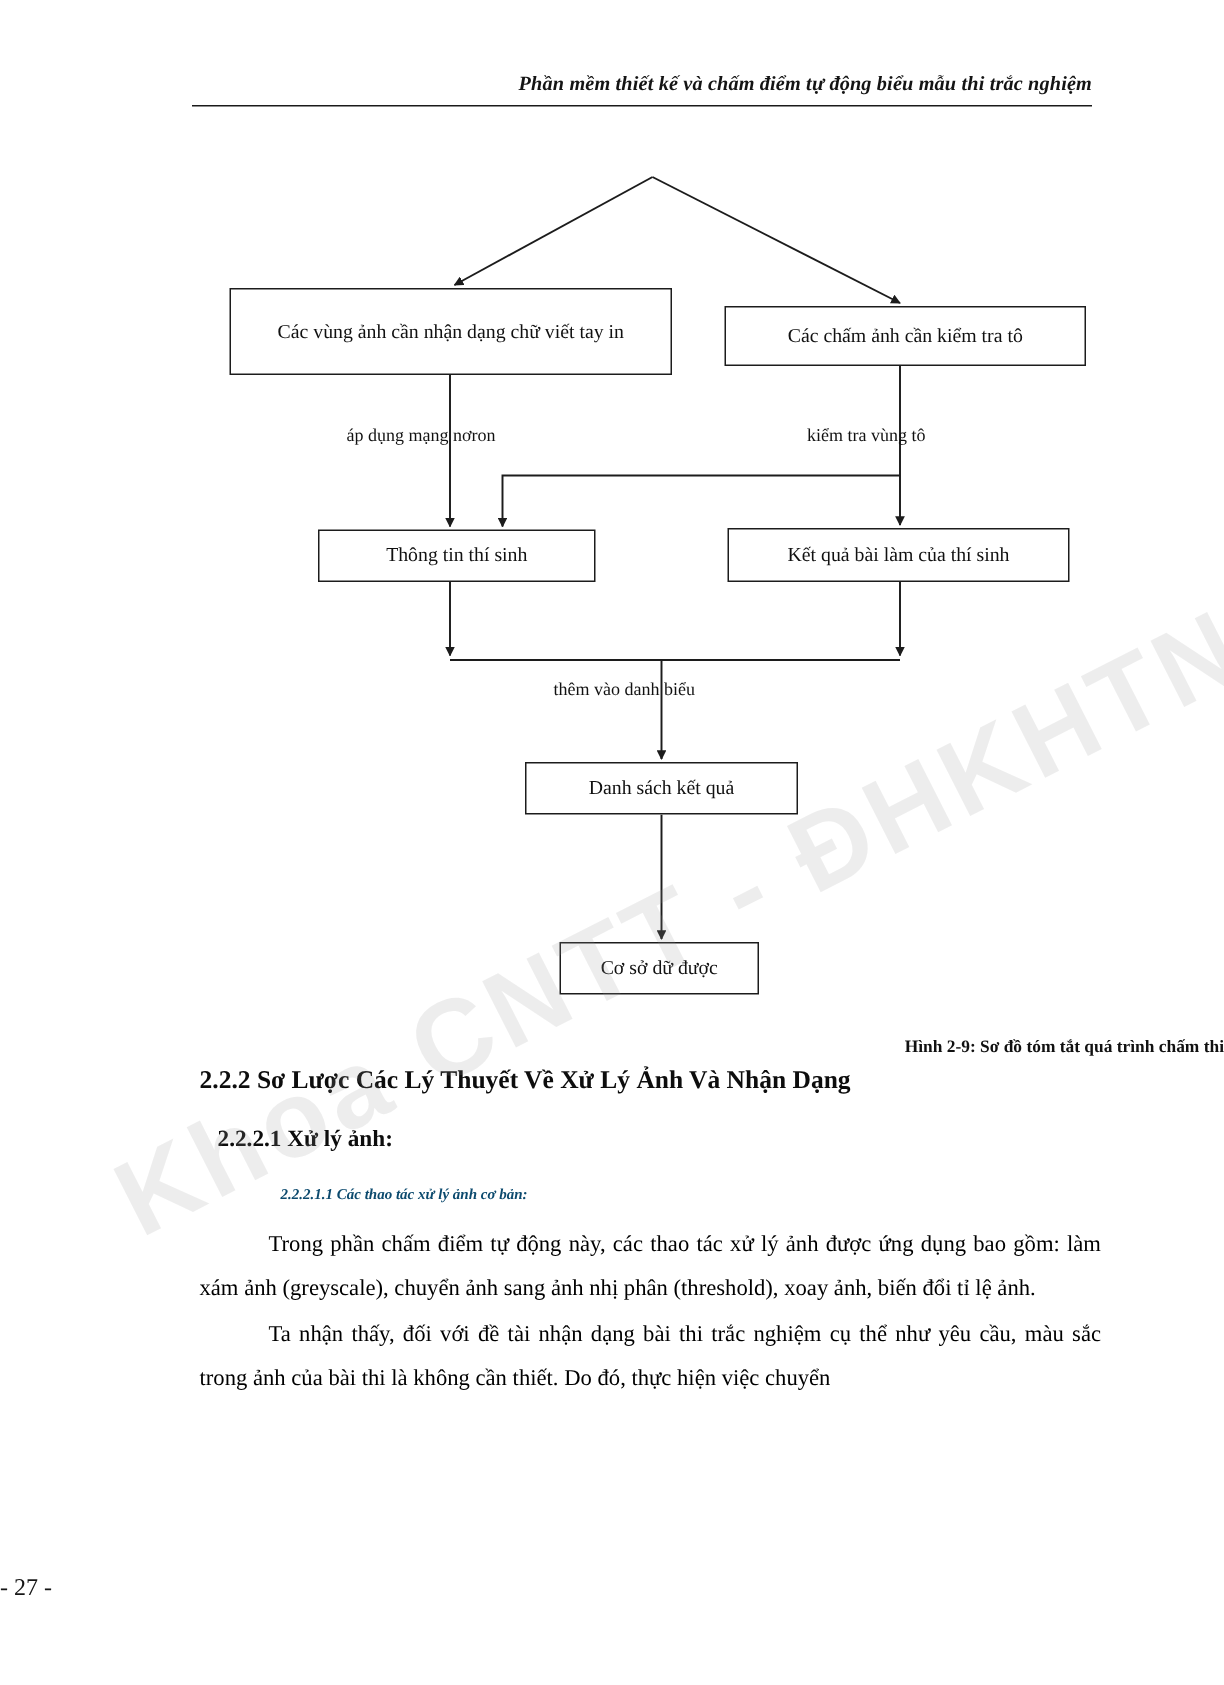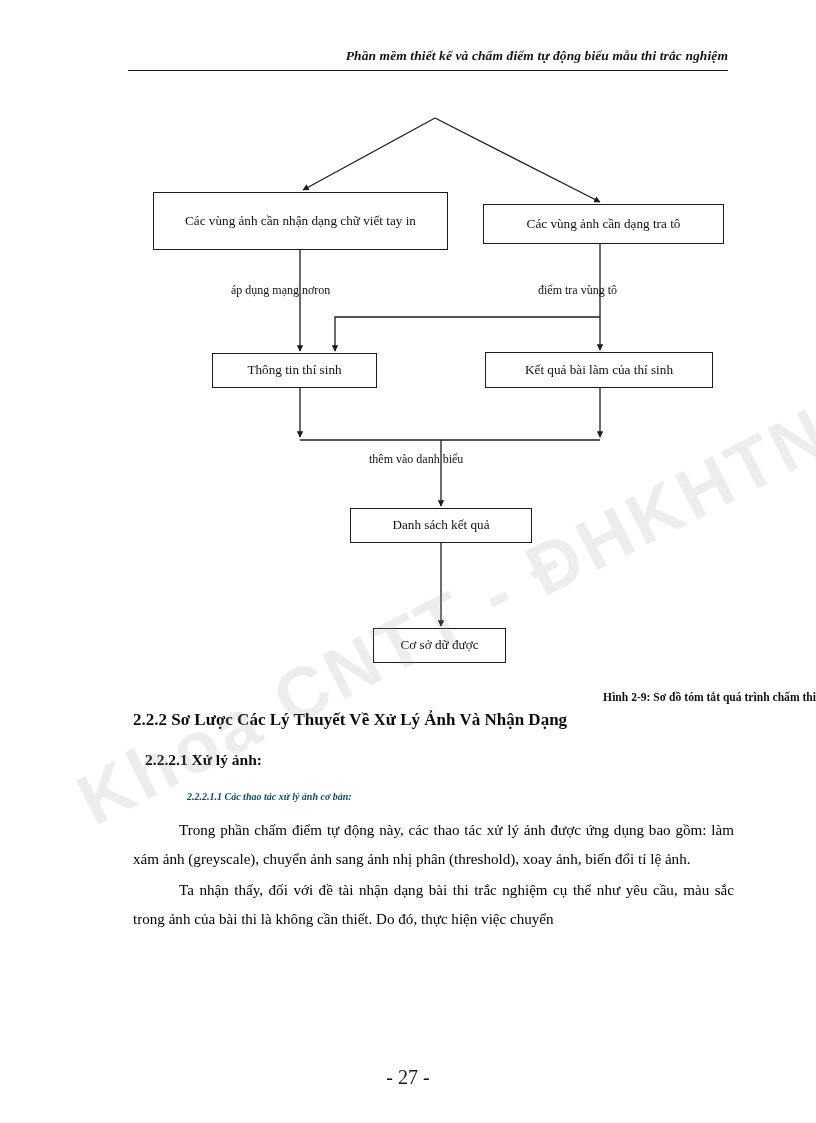--- a/index.html
+++ b/index.html
@@ -76,21 +76,21 @@
     justify-content: center;
     text-align: center;
     font-family: "Liberation Serif", serif;
     font-size: 13.2px;
     line-height: 1.55;
     color: #111111;
     padding: 2px 20px;
   }
   #node-handwriting { left: 153px; top: 192px; width: 295px; height: 58px; }
   #node-shading     { left: 483px; top: 204px; width: 241px; height: 40px; }
-  #node-candidate   { left: 212px; top: 353px; width: 165px; height: 35px; }
+  #node-candidate   { left: 212px; top: 353px; width: 185px; height: 35px; }
   #node-answers     { left: 485px; top: 352px; width: 228px; height: 36px; }
   #node-resultlist  { left: 350px; top: 508px; width: 182px; height: 35px; }
   #node-database    { left: 373px; top: 628px; width: 133px; height: 35px; }
 
   .edge-label {
     position: absolute;
     font-family: "Liberation Serif", serif;
     font-size: 12px;
     color: #111111;
     white-space: nowrap;
@@ -148,25 +148,23 @@
     text-indent: 46px;
     margin: 0 0 2px 0;
     color: #000000;
   }
 
   .page-number {
     position: absolute;
     left: 0;
     top: 1050px;
     width: 816px;
-    text-align: center;
-    font-family: "Liberation Serif", serif;
-    font-size: 20px;
+    font-family: "Liberation Serif", serif;
+    font-size: 16px;
     color: #161616;
-    margin-top: 16px;
   }
 
   
   .watermark {
     position: absolute;
     left: 120px;
     top: 620px;
     width: 560px;
     height: 380px;
     pointer-events: none;
@@ -216,28 +214,28 @@
 
         <path d="M 300 440 L 600 440"></path>
 
         <path d="M 441 440 L 441 506" marker-end="url(#arrow)"></path>
 
         <path d="M 441 543 L 441 626" marker-end="url(#arrow)"></path>
       </g>
     </svg>
 
     <div class="node" id="node-handwriting">Các vùng ảnh cần nhận dạng chữ viết tay in</div>
-    <div class="node" id="node-shading">Các vùng ảnh cần dạng tra tô</div>
+    <div class="node" id="node-shading">Các chấm ảnh cần kiểm tra tô</div>
     <div class="node" id="node-candidate">Thông tin thí sinh</div>
     <div class="node" id="node-resultlist">Danh sách kết quả</div>
     <div class="node" id="node-answers">Kết quả bài làm của thí sinh</div>
     <div class="node" id="node-database">Cơ sở dữ được</div>
 
     <div class="edge-label" id="label-neuron">áp dụng mạng nơron</div>
-    <div class="edge-label" id="label-check">điểm tra vùng tô</div>
+    <div class="edge-label" id="label-check">kiểm tra vùng tô</div>
     <div class="edge-label" id="label-addlist">thêm vào danh biểu</div>
 
     <div class="caption">Hình 2-9: Sơ đồ tóm tắt quá trình chấm thi</div>
   </div>
 
   <div class="content">
     <div class="h2">2.2.2 Sơ Lược Các Lý Thuyết Về Xử Lý Ảnh Và Nhận Dạng</div>
     <div class="h3">2.2.2.1 Xử lý ảnh:</div>
     <div class="h4">2.2.2.1.1 Các thao tác xử lý ảnh cơ bản:</div>
     <p class="para">Trong phần chấm điểm tự động này, các thao tác xử lý ảnh được ứng dụng bao gồm: làm xám ảnh (greyscale), chuyển ảnh sang ảnh nhị phân (threshold), xoay ảnh, biến đổi tỉ lệ ảnh.</p>

